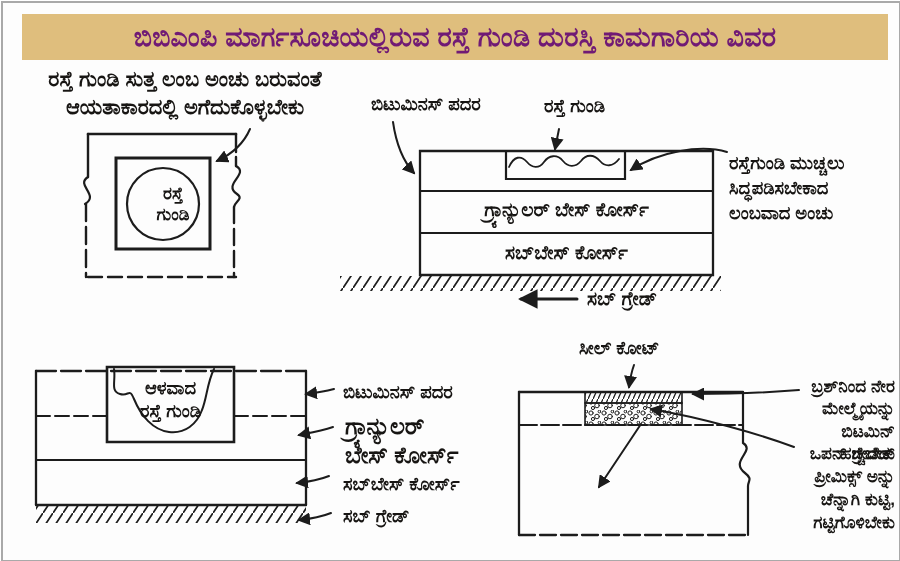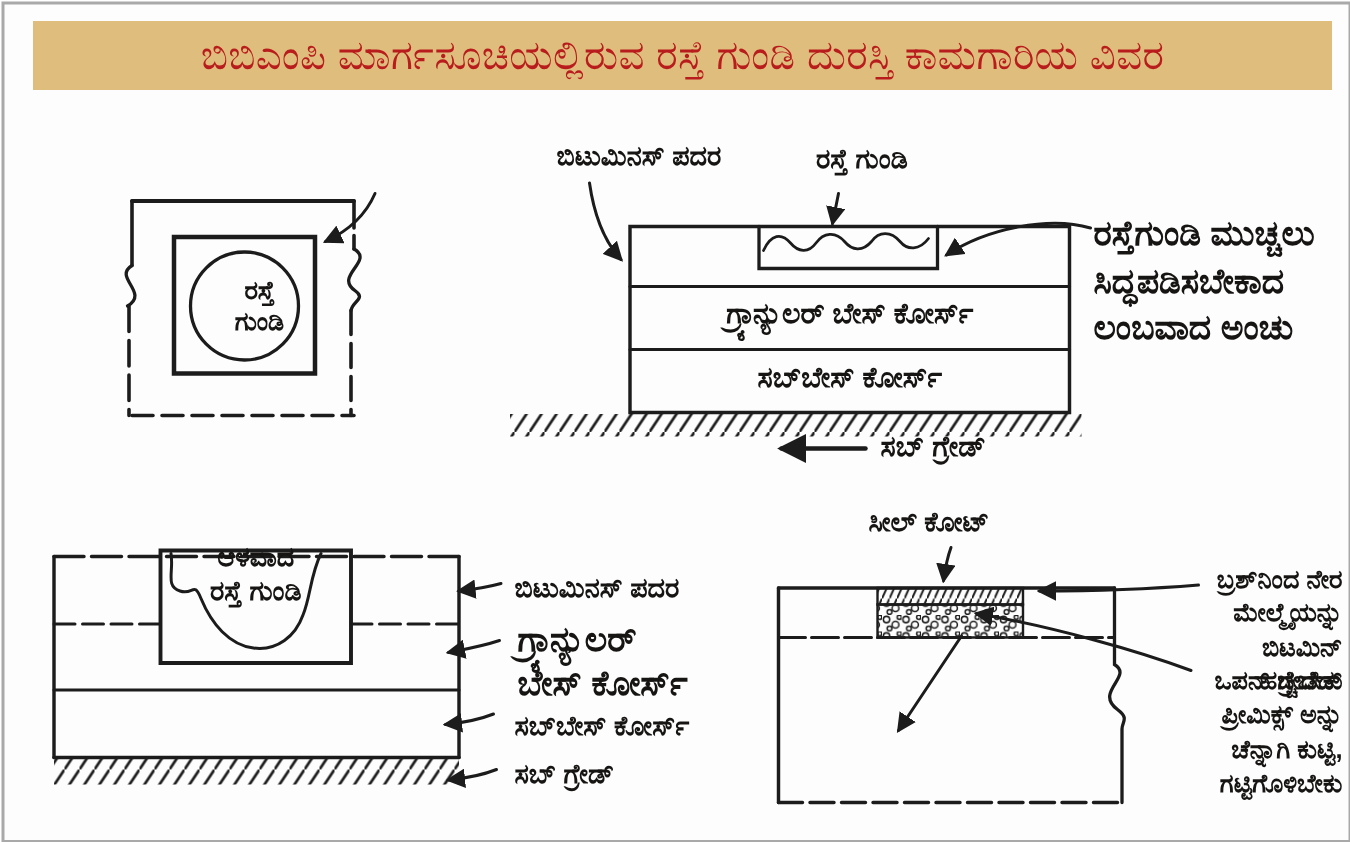--- a/index.html
+++ b/index.html
@@ -5,21 +5,21 @@
   html,body{margin:0;padding:0;background:#ffffff;}
   .page{
     position:relative;width:896px;height:557px;margin:1px;
     border:2px solid #a9a9a9;background:#fdfdfd;overflow:hidden;
     font-family:"Liberation Sans","DejaVu Sans",sans-serif;
     color:#171513;
   }
   .titlebar{
     position:absolute;left:19px;top:11px;width:866px;height:46px;
     background:#dfbe7d;display:flex;align-items:center;justify-content:center;
-    font-size:27px;font-weight:normal;color:#b91c1c;letter-spacing:.2px;
+    font-size:27px;font-weight:bold;color:#701a75;letter-spacing:.2px;
   }
   .lbl{position:absolute;font-weight:bold;white-space:pre-line;}
   .c{text-align:center;}
   .r{text-align:right;}
   svg.linework{position:absolute;left:0;top:0;width:896px;height:557px;}
   svg.linework *{vector-effect:non-scaling-stroke;}
 </style>
 </head>
 <body>
 
@@ -98,33 +98,35 @@
       <rect x="582" y="400" width="97" height="22" fill="url(#dots)" stroke-width="1.6"></rect>
       <path d="M631,362 C628,370 627,377 626,384" marker-end="url(#ah)"></path>
       <path d="M796,387 C760,390 724,391 690,391" marker-end="url(#ah)"></path>
       <path d="M791,444 C756,431 700,415 648,406" marker-end="url(#ah)"></path>
       <path d="M638,421 L596,484" marker-end="url(#ah)"></path>
     </g>
   </svg>
 
   <div class="titlebar">ಬಿಬಿಎಂಪಿ ಮಾರ್ಗಸೂಚಿಯಲ್ಲಿರುವ ರಸ್ತೆ ಗುಂಡಿ ದುರಸ್ತಿ ಕಾಮಗಾರಿಯ ವಿವರ</div>
 
+  <div class="lbl c" style="left:6px;top:62px;width:352px;font-size:21px;line-height:1.32;">ರಸ್ತೆ ಗುಂಡಿ ಸುತ್ತ ಲಂಬ ಅಂಚು ಬರುವಂತೆ
+ಆಯತಾಕಾರದಲ್ಲಿ ಅಗೆದುಕೊಳ್ಳಬೇಕು</div>
   <div class="lbl c" style="left:112px;top:180px;width:116px;font-size:17px;line-height:1.25;">ರಸ್ತೆ
 ಗುಂಡಿ</div>
 
   <div class="lbl" style="left:368px;top:91px;font-size:18px;">ಬಿಟುಮಿನಸ್ ಪದರ</div>
   <div class="lbl" style="left:541px;top:93px;font-size:18px;">ರಸ್ತೆ ಗುಂಡಿ</div>
   <div class="lbl c" style="left:417px;top:196px;width:293px;font-size:19px;">ಗ್ರ್ಯಾನ್ಯುಲರ್ ಬೇಸ್ ಕೋರ್ಸ್</div>
   <div class="lbl c" style="left:417px;top:239px;width:293px;font-size:19px;">ಸಬ್‌ಬೇಸ್ ಕೋರ್ಸ್</div>
   <div class="lbl" style="left:584px;top:285px;font-size:19px;">ಸಬ್ ಗ್ರೇಡ್</div>
-  <div class="lbl" style="left:726px;top:137px;width:158px;font-size:23px;line-height:1.38;">ರಸ್ತೆಗುಂಡಿ ಮುಚ್ಚಲು
+  <div class="lbl" style="left:726px;top:148px;width:158px;font-size:18px;line-height:1.38;">ರಸ್ತೆಗುಂಡಿ ಮುಚ್ಚಲು
 ಸಿದ್ಧಪಡಿಸಬೇಕಾದ
 ಲಂಬವಾದ ಅಂಚು</div>
 
-  <div class="lbl c" style="left:104px;top:357px;width:127px;font-size:18px;line-height:1.25;">ಆಳವಾದ
+  <div class="lbl c" style="left:104px;top:374px;width:127px;font-size:18px;line-height:1.25;">ಆಳವಾದ
 ರಸ್ತೆ ಗುಂಡಿ</div>
   <div class="lbl" style="left:340px;top:379px;font-size:18px;">ಬಿಟುಮಿನಸ್ ಪದರ</div>
   <div class="lbl" style="left:342px;top:409px;font-size:23px;line-height:1.28;">ಗ್ರ್ಯಾನ್ಯುಲರ್
 ಬೇಸ್ ಕೋರ್ಸ್</div>
   <div class="lbl" style="left:340px;top:471px;font-size:18px;">ಸಬ್‌ಬೇಸ್ ಕೋರ್ಸ್</div>
   <div class="lbl" style="left:340px;top:503px;font-size:18px;">ಸಬ್ ಗ್ರೇಡ್</div>
 
   <div class="lbl" style="left:576px;top:335px;font-size:18px;">ಸೀಲ್ ಕೋಟ್</div>
   <div class="lbl r" style="left:768px;top:337px;width:124px;font-size:17px;line-height:1.32;margin-top:36px;">ಬ್ರಶ್‌ನಿಂದ ನೇರ
 ಮೇಲ್ಮೈಯನ್ನು

